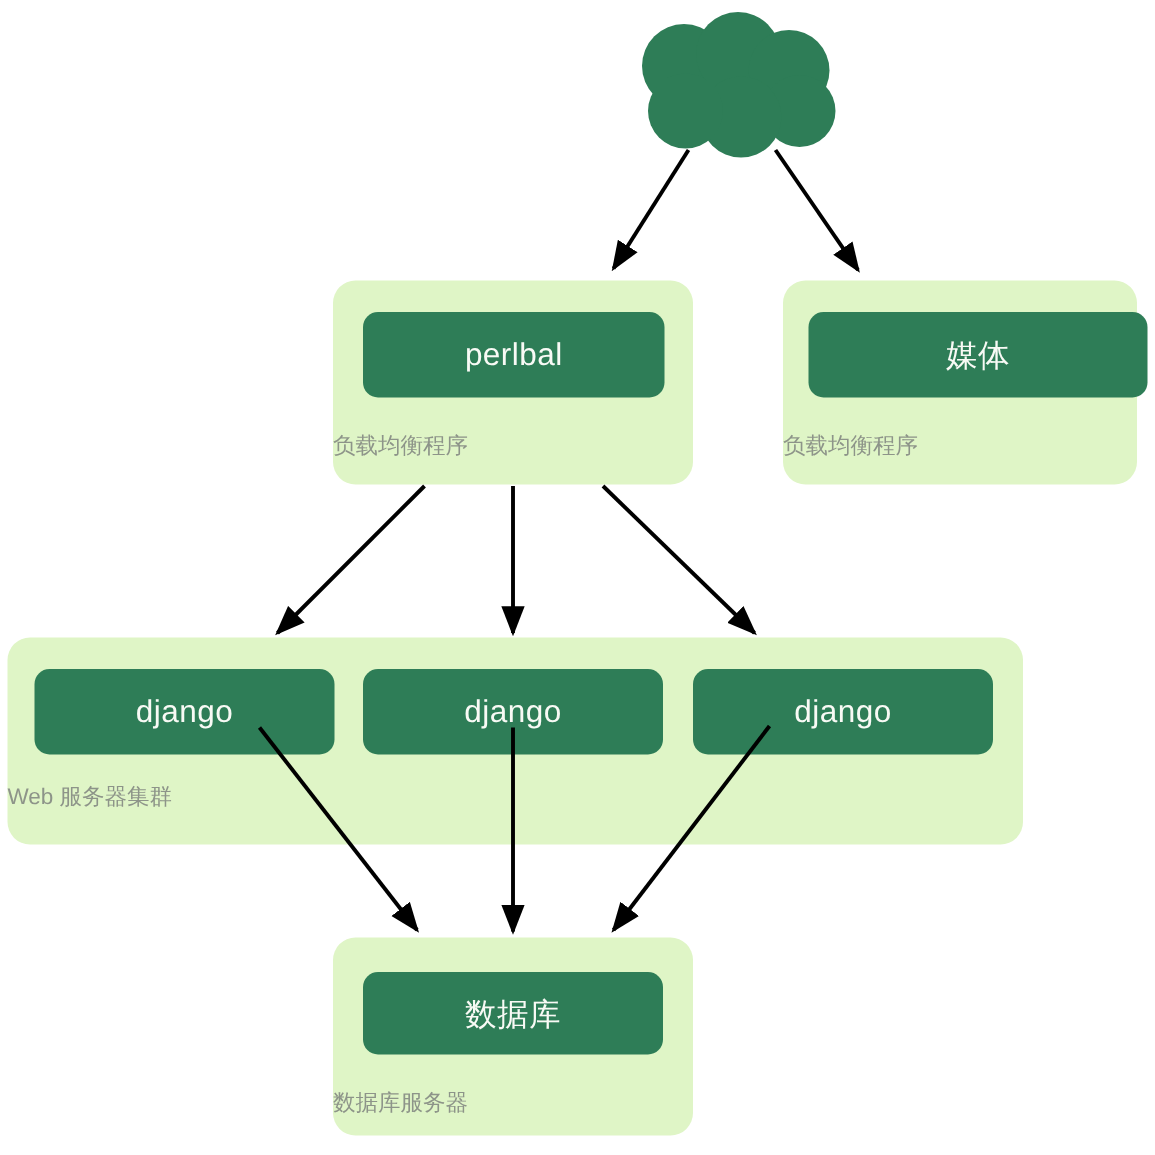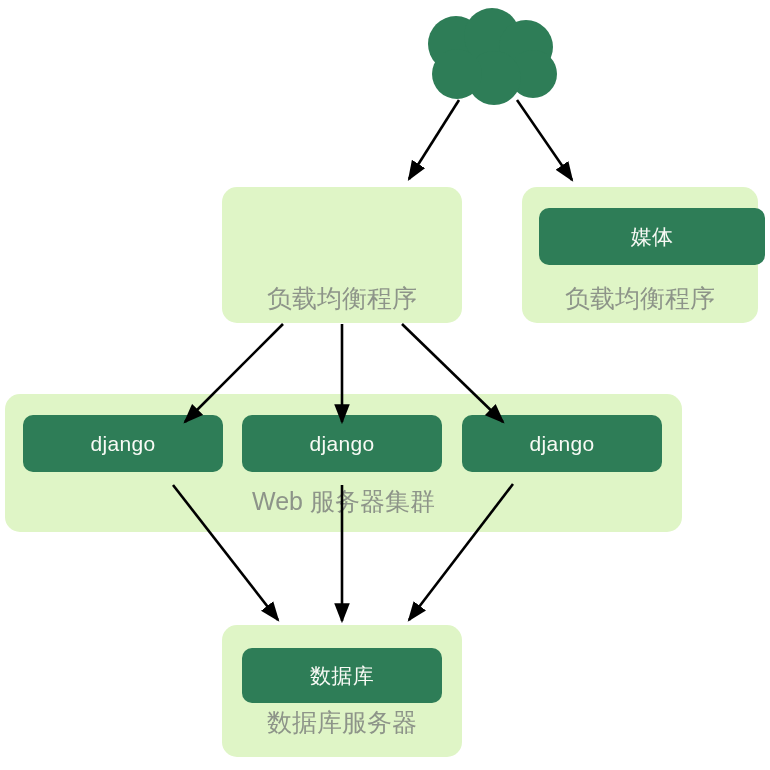--- a/index.html
+++ b/index.html
@@ -16,68 +16,70 @@
     position:absolute;
     background:var(--node-fill,#2e7d57);
     border-radius:10px;
     color:var(--node-text,#f8faf5);
     font-size:21px;
     display:flex;align-items:center;justify-content:center;
     letter-spacing:0.3px;
   }
   .caption{
     position:absolute;left:0;right:0;
-    text-align:center;
     color:var(--caption-text,#8d9489);
-    font-size:25px;line-height:22px;
+    font-size:15px;line-height:22px;
   }
   #edge-layer{
     position:absolute;left:0;top:0;width:770px;height:770px;
     pointer-events:none;
   }
   .edge-line{
     stroke:var(--edge-color,#000000);
     stroke-width:2.6px;
   }
   #arrowhead path{fill:var(--edge-color,#000000);}
 </style>
 </head>
 <body>
 
 <div class="canvas">
 
   <div class="group" style="left:222px;top:187px;width:240px;height:136px;">
+    <div class="node-box" style="left:20px;top:21px;width:201px;height:57px;">
+      <span>perlbal</span>
+    </div>
     <div class="caption" style="top:100px;">负载均衡程序</div>
   </div>
 
   <div class="group" style="left:522px;top:187px;width:236px;height:136px;">
     <div class="node-box" style="left:17px;top:21px;width:226px;height:57px;">
       <span>媒体</span>
     </div>
     <div class="caption" style="top:100px;">负载均衡程序</div>
   </div>
 
-  <div class="group" style="left:5px;top:394px;width:677px;height:138px;">
+  <div class="group" style="left:5px;top:425px;width:677px;height:138px;">
     <div class="node-box" style="left:18px;top:21px;width:200px;height:57px;">
       <span>django</span>
     </div>
     <div class="node-box" style="left:237px;top:21px;width:200px;height:57px;">
       <span>django</span>
     </div>
     <div class="node-box" style="left:457px;top:21px;width:200px;height:57px;">
       <span>django</span>
     </div>
     <div class="caption" style="top:96px;">Web 服务器集群</div>
   </div>
 
   <div class="group" style="left:222px;top:625px;width:240px;height:132px;">
     <div class="node-box" style="left:20px;top:23px;width:200px;height:55px;text-align:right;">
       <span>数据库</span>
     </div>
-    <div class="caption" style="top:86px;">数据库服务器</div>
+    <div class="caption" style="top:100px;">数据库服务器</div>
   </div>
 
   <svg id="edge-layer" viewBox="0 0 770 770" xmlns="http://www.w3.org/2000/svg">
     <defs>
       <marker id="arrowhead" markerUnits="userSpaceOnUse" markerWidth="20" markerHeight="16" viewBox="0 0 18 14" refX="16" refY="7" orient="auto">
         <path d="M0,0 L18,7 L0,14 Z"></path>
       </marker>
     </defs>
 
     <g>

